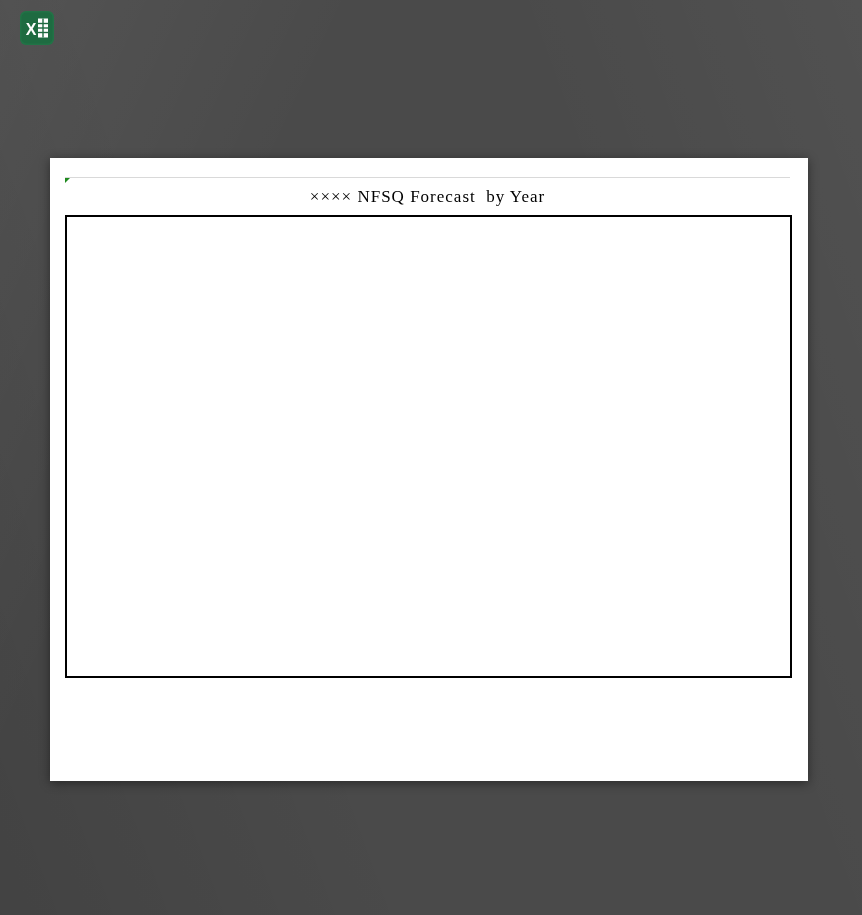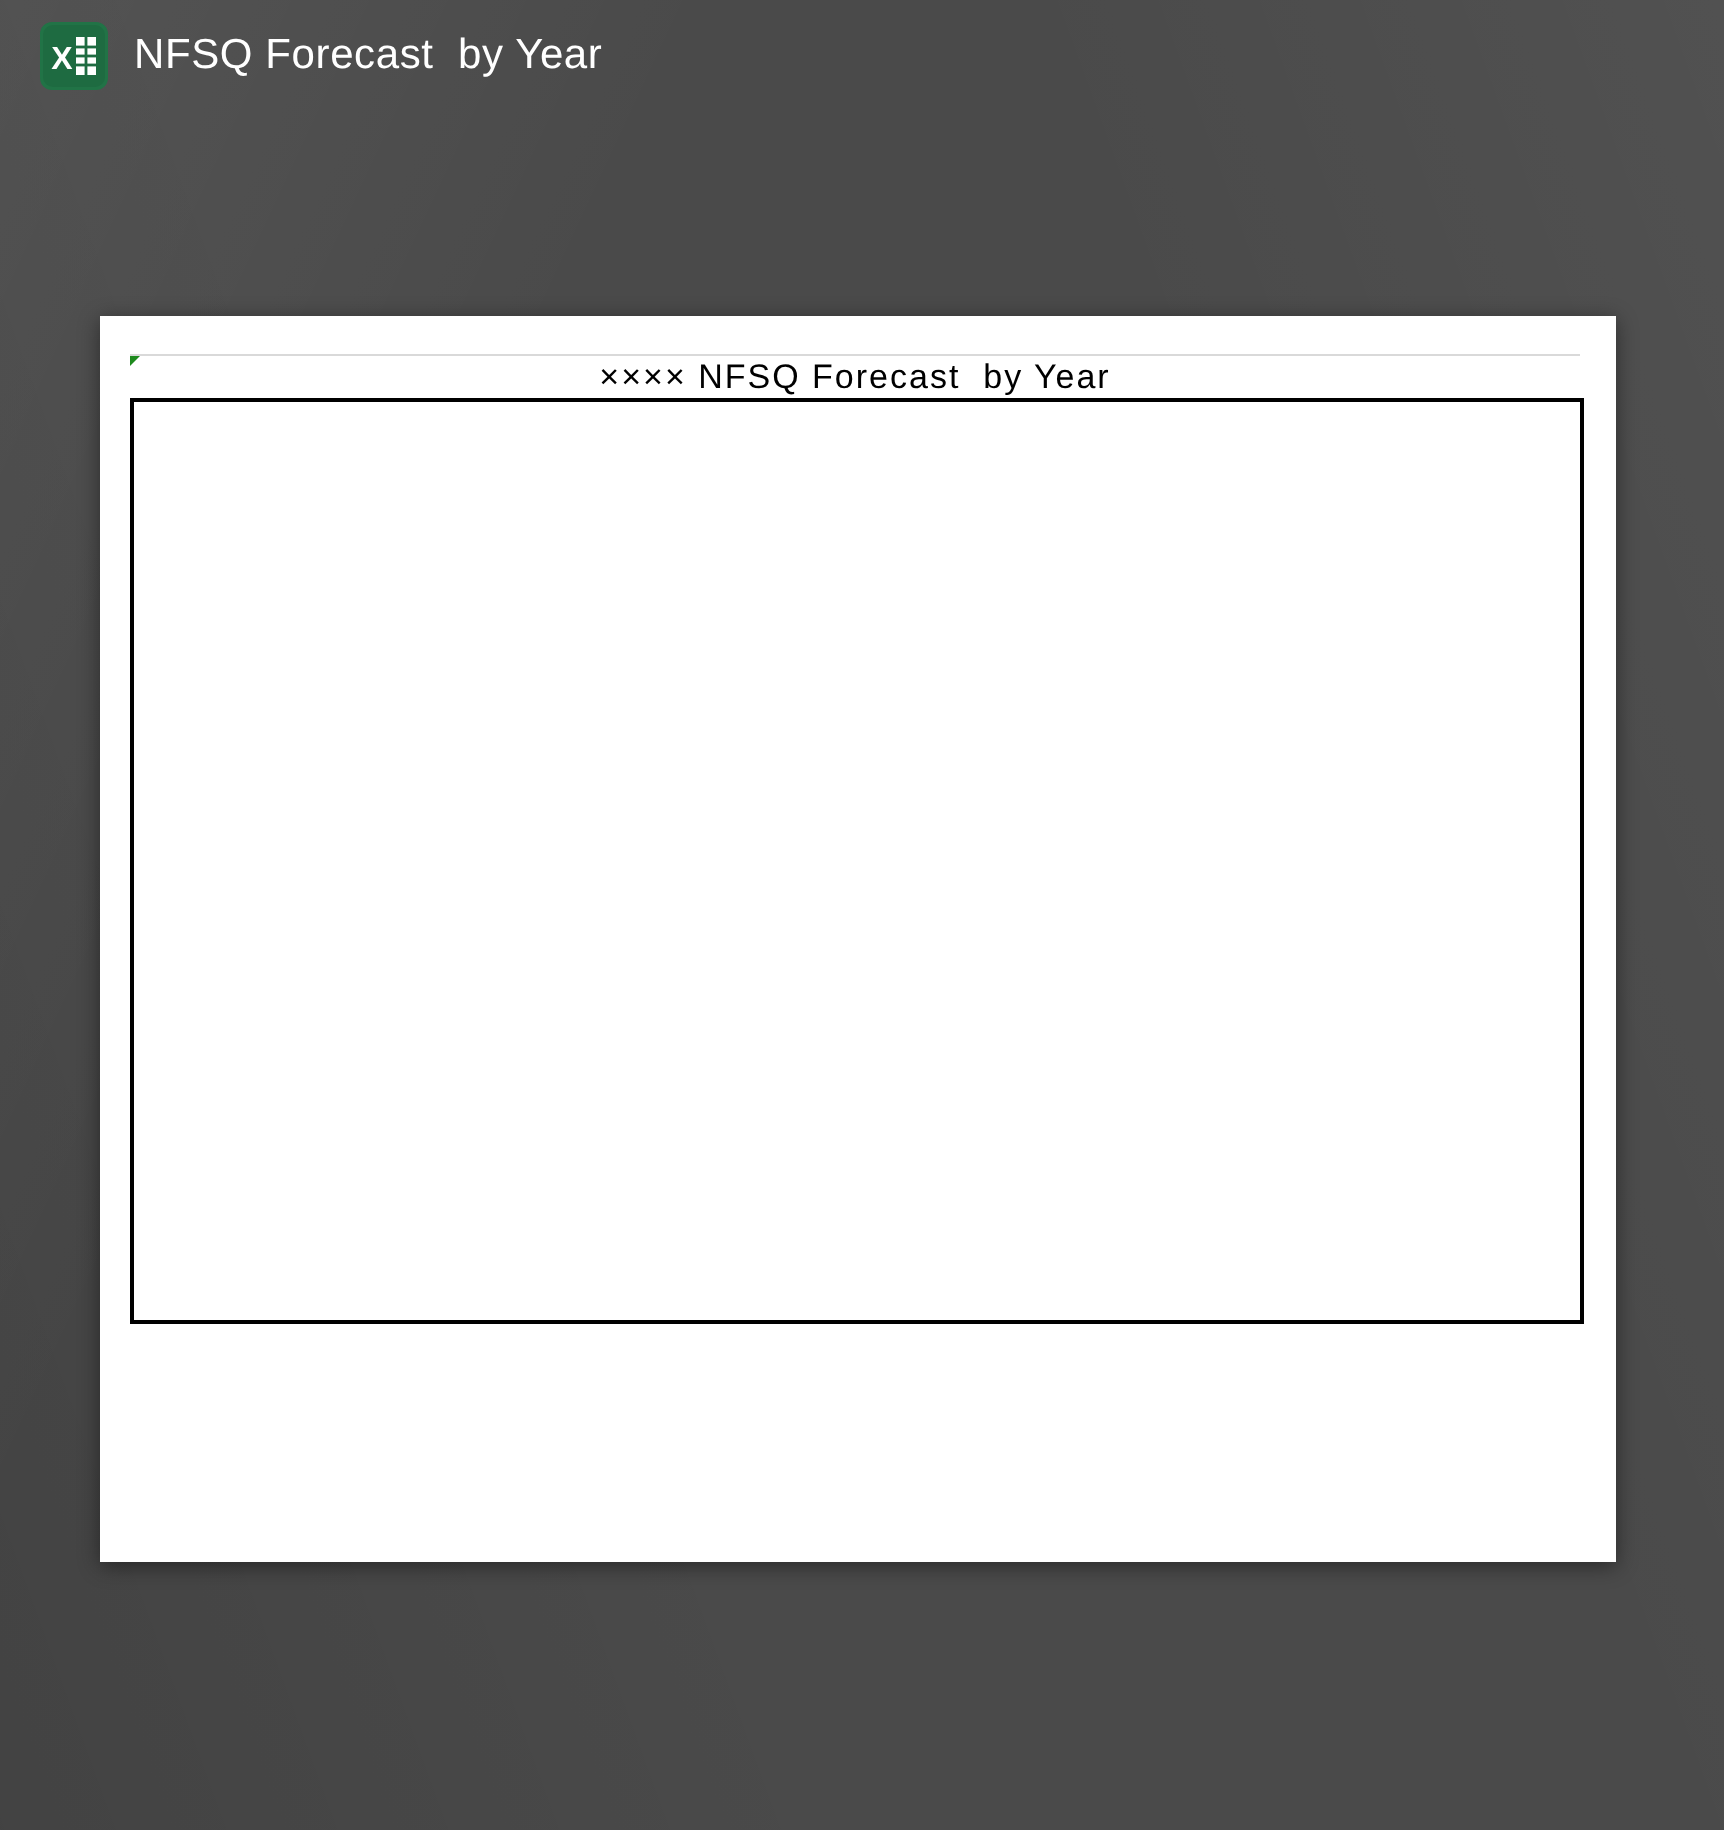--- a/index.html
+++ b/index.html
@@ -17,23 +17,23 @@
   .appicon{width:34px;height:34px;flex:0 0 auto;}
   .wtitle{color:#ffffff;font-size:21px;letter-spacing:0.3px;white-space:pre;}
   
   .sheet{
     position:absolute;left:50px;top:158px;width:758px;height:623px;
     background:#ffffff;box-sizing:border-box;
     padding:19px 18px 0 15px;
     box-shadow:0 2px 10px rgba(0,0,0,0.45);
   }
   .sheet-title{
-    position:relative;width:725px;height:22px;box-sizing:border-box;
+    position:relative;width:725px;height:38px;box-sizing:border-box;
     display:flex;align-items:center;justify-content:center;
-    font-family:Liberation Sans, sans-serif;
+    font-family:Liberation Serif, serif;
     font-size:17px;color:#000;letter-spacing:1px;white-space:pre;
     border-top:1px solid #d9d9d9;
   }
   table{border-collapse:collapse;table-layout:fixed;}
   #grid{width:725px;border:2px solid #000;}
   .mk-g::before{content:"";position:absolute;top:0;left:0;
     border-top:5px solid #1e8a1e;border-right:5px solid transparent;}
   
   #notes{width:725px;margin-top:1px;}
 </style>
@@ -46,21 +46,20 @@
     <svg class="appicon" viewBox="0 0 34 34">
       <rect x="0" y="0" width="34" height="34" rx="6" fill="#217346"></rect>
       <rect x="1.5" y="1.5" width="31" height="31" rx="5" fill="#1e6b41"></rect>
       <text x="11" y="23.5" fill="#ffffff" font-size="16" font-weight="bold" font-family="Liberation Sans, sans-serif" text-anchor="middle">X</text>
       <rect x="18" y="7.5" width="10" height="19" fill="#ffffff"></rect>
       <line x1="18" y1="12.5" x2="28" y2="12.5" stroke="#1e6b41" stroke-width="1.4"></line>
       <line x1="18" y1="17" x2="28" y2="17" stroke="#1e6b41" stroke-width="1.4"></line>
       <line x1="18" y1="21.5" x2="28" y2="21.5" stroke="#1e6b41" stroke-width="1.4"></line>
       <line x1="23" y1="7.5" x2="23" y2="26.5" stroke="#1e6b41" stroke-width="1.4"></line>
     </svg>
-    <div class="wtitle">NFSQ Forecast  by Year</div>
   </div>
 
   <div class="sheet">
     <div class="sheet-title mk-g">×××× NFSQ Forecast  by Year</div>
 
     <table id="grid">
       <colgroup>
         <col style="width:95px">
           <col style="width:173px">
           <col style="width:207px">

